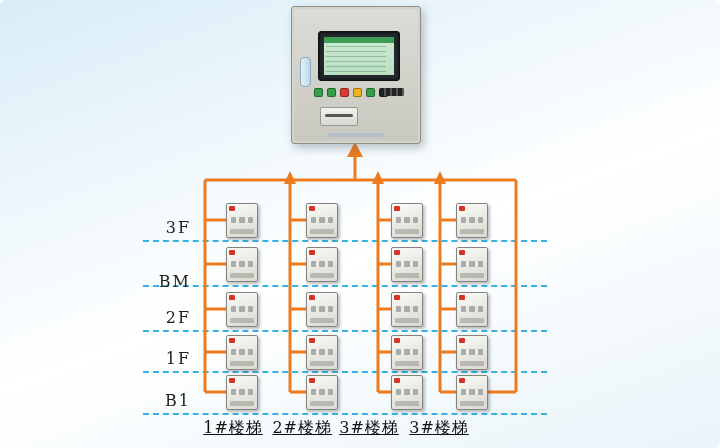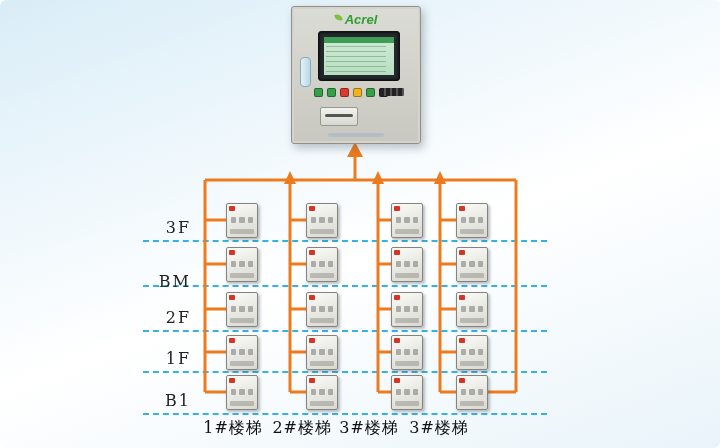--- a/index.html
+++ b/index.html
@@ -20,21 +20,21 @@
     background:linear-gradient(160deg,#fbfbf8,#d9d9d1);
     border:1px solid #84847c;box-shadow:1.5px 2px 3px rgba(60,70,80,.35);}
   .device .dot{position:absolute;left:2px;top:2px;width:6px;height:5px;border-radius:1px;
     background:var(--device-dot,#d63426);}
   .device .slots{position:absolute;left:4px;top:13px;right:4px;height:6px;display:flex;gap:3px;}
   .device .slots i{flex:1;background:#777;opacity:.55;border-radius:1px;}
   .device .base{position:absolute;left:3px;right:3px;bottom:3px;height:5px;border-radius:1px;
     background:rgba(110,110,102,.35);}
   
   .stair-label{position:absolute;top:418px;width:66px;text-align:center;z-index:4;
-    font:16px "DejaVu Serif",serif;color:#111;letter-spacing:1px;white-space:nowrap;}
+    font:16px "DejaVu Serif",serif;color:#111;letter-spacing:1px;white-space:nowrap;text-decoration:underline;}
   
   .cabinet{position:absolute;left:291px;top:6px;width:128px;height:136px;z-index:5;
     background:linear-gradient(180deg,#dcdcd6,#c8c8c0);
     border:1px solid #8f8f87;border-radius:3px;
     box-shadow:3px 4px 8px rgba(70,90,100,.35), inset 0 0 0 2px #d4d4cc;}
   .logo{position:absolute;top:5px;left:0;width:100%;display:flex;justify-content:center;
     align-items:flex-start;gap:3px;font:italic 700 13px "Liberation Sans",sans-serif;
     color:var(--brand-green,#2f9e33);}
   .leaf{width:7px;height:7px;margin-top:2px;background:#7cc243;
     border-radius:0 80% 0 80%;transform:rotate(-15deg);}
@@ -80,24 +80,20 @@
     </g>
     <g stroke="none" fill="#ee7a1e">
       <polygon points="347,157 363,157 355,142"></polygon>
       <polygon points="284,184 296,184 290,171"></polygon>
       <polygon points="372,184 384,184 378,171"></polygon>
       <polygon points="434,184 446,184 440,171"></polygon>
     </g>
   </svg>
 
   <div class="cabinet">
-    <div class="logo">
-      <span class="leaf"></span>
-      <span>Acrel</span>
-    </div>
     <div class="screen">
       <div class="screen-inner"></div>
     </div>
     <div class="gauge"></div>
     <div class="indicators" id="indicators">
         <span style="background: rgb(53, 160, 71);"></span>
         <span style="background: rgb(53, 160, 71);"></span>
         <span style="background: rgb(217, 58, 44);"></span>
         <span style="background: rgb(240, 180, 30);"></span>
         <span style="background: rgb(53, 160, 71);"></span>

